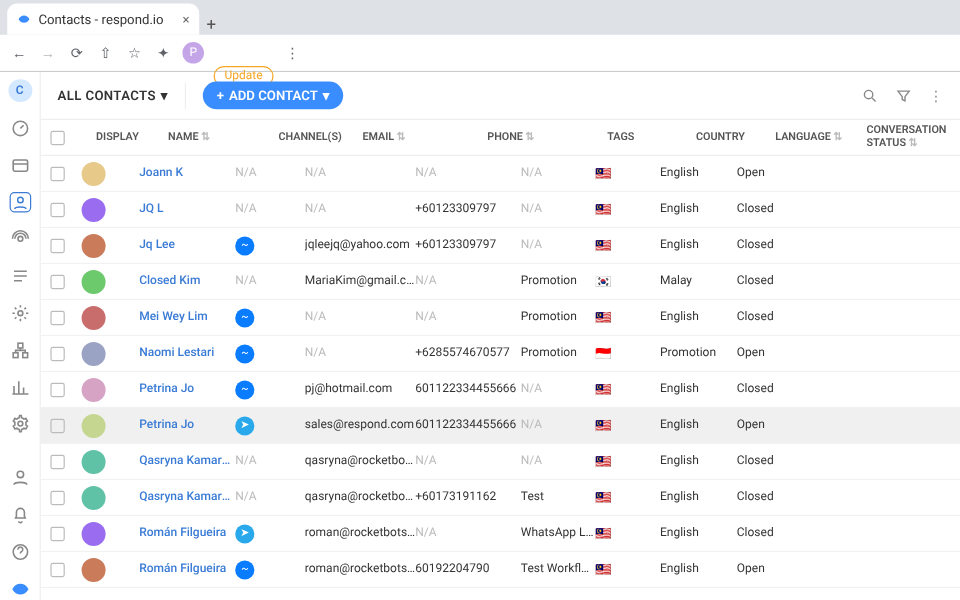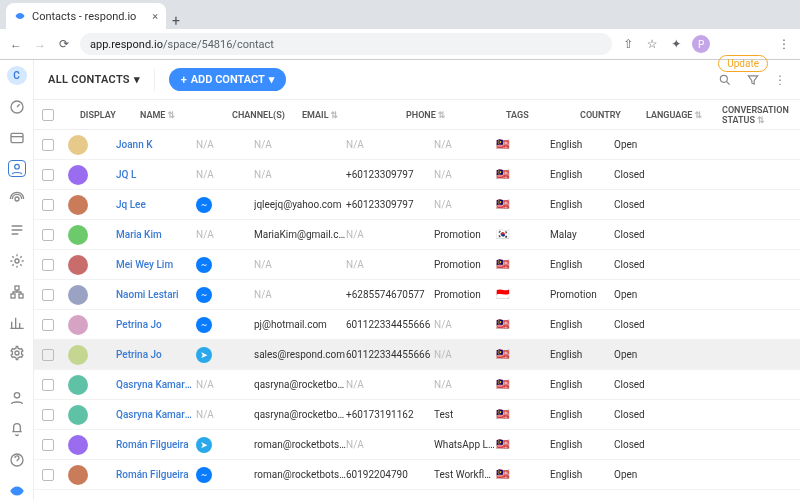--- a/index.html
+++ b/index.html
@@ -69,24 +69,20 @@
         </span>
       <span>Contacts - respond.io</span>
       <span class="close">×</span>
     </div>
     <div class="newtab">+</div>
   </div>
   <div class="addrbar">
     <span class="nav-icn">←</span>
     <span class="nav-icn disabled">→</span>
     <span class="nav-icn">⟳</span>
-    <div class="url">
-      <span class="url-host">app.respond.io</span>
-        <span class="url-path">/space/54816/contact</span>
-    </div>
     <div class="chrome-right">
       <span class="nav-icn">⇧</span>
       <span class="nav-icn">☆</span>
       <span class="nav-icn">✦</span>
       <span class="ext-avatar">P</span>
       <span class="update-pill">Update</span>
       <span class="nav-icn">⋮</span>
     </div>
   </div>
 </div>
@@ -267,21 +263,21 @@
             <div class="cell">English</div>
             <div class="cell">Closed</div>
           </div>
           <div class="row">
             <div>
               <div class="checkbox"></div>
             </div>
             <div class="avatar-cell">
               <div class="avatar" style="background:#6cc96c"></div>
             </div>
-            <div class="name-link cell">Maria Kim</div>
+            <div class="name-link cell">Closed Kim</div>
             <div><span class="na">N/A</span></div>
             <div class="cell ">MariaKim@gmail.com</div>
             <div class="cell na">N/A</div>
             <div class="cell ">Promotion</div>
             <div class="flag">🇰🇷</div>
             <div class="cell">Malay</div>
             <div class="cell">Closed</div>
           </div>
           <div class="row">
             <div>

